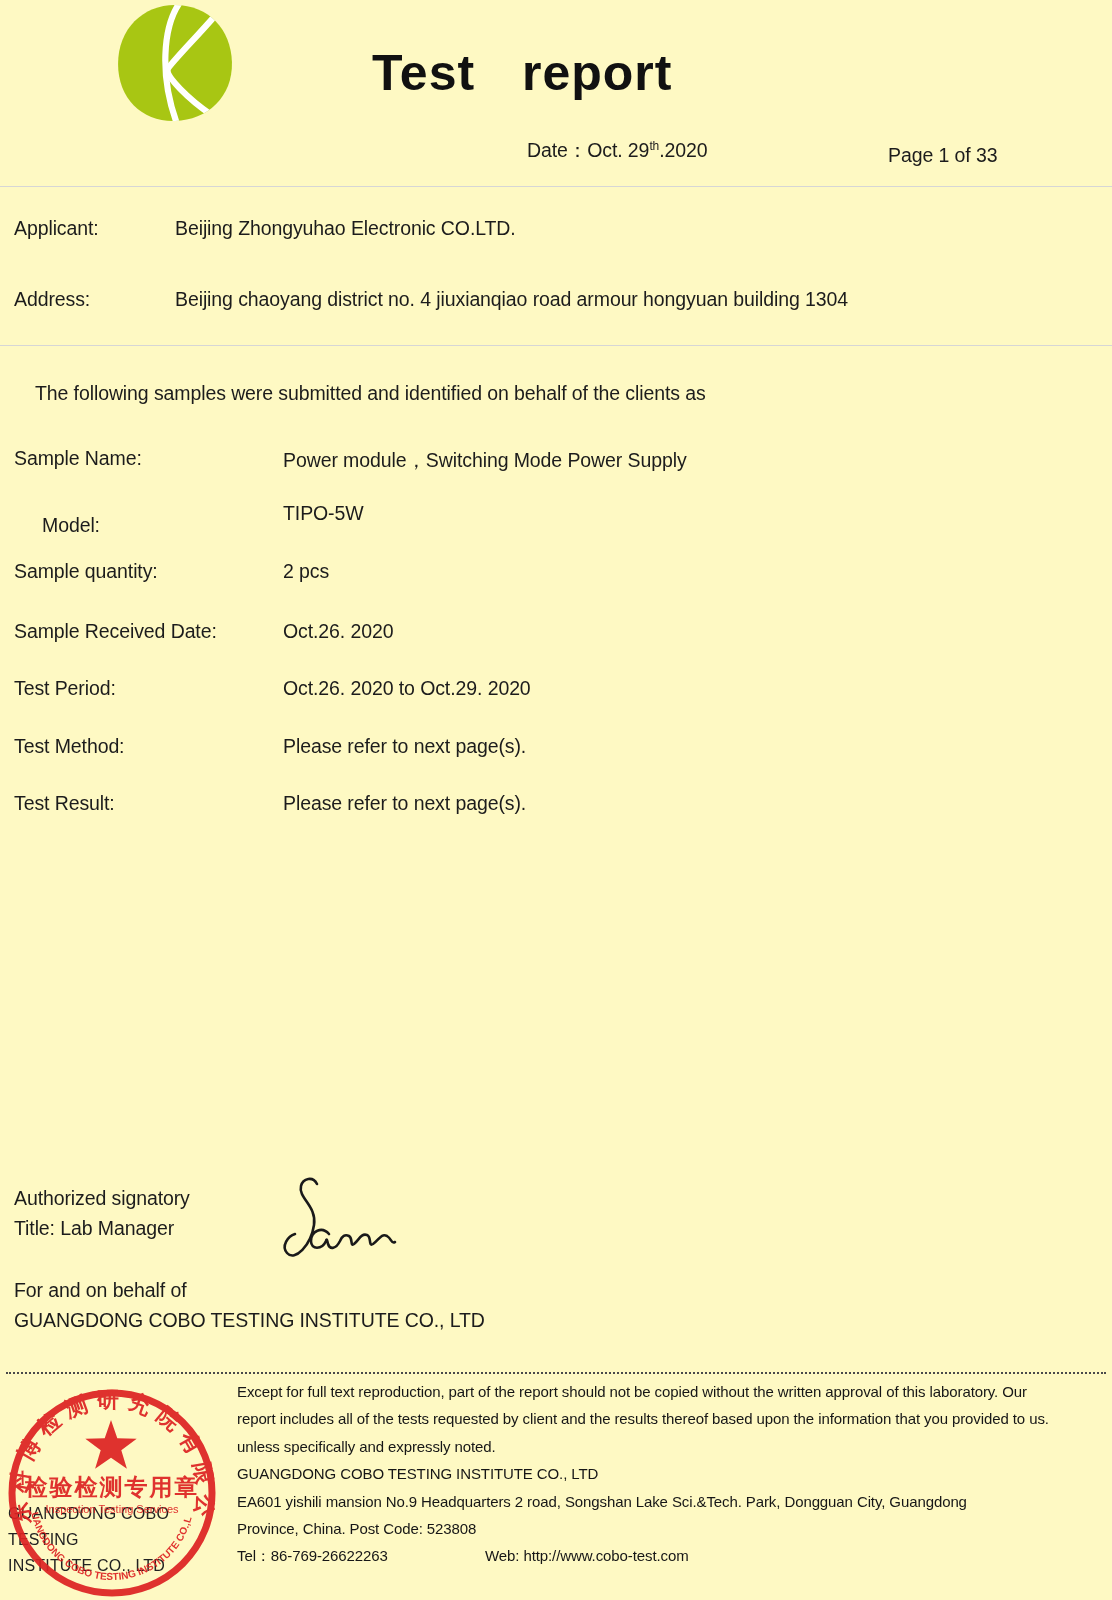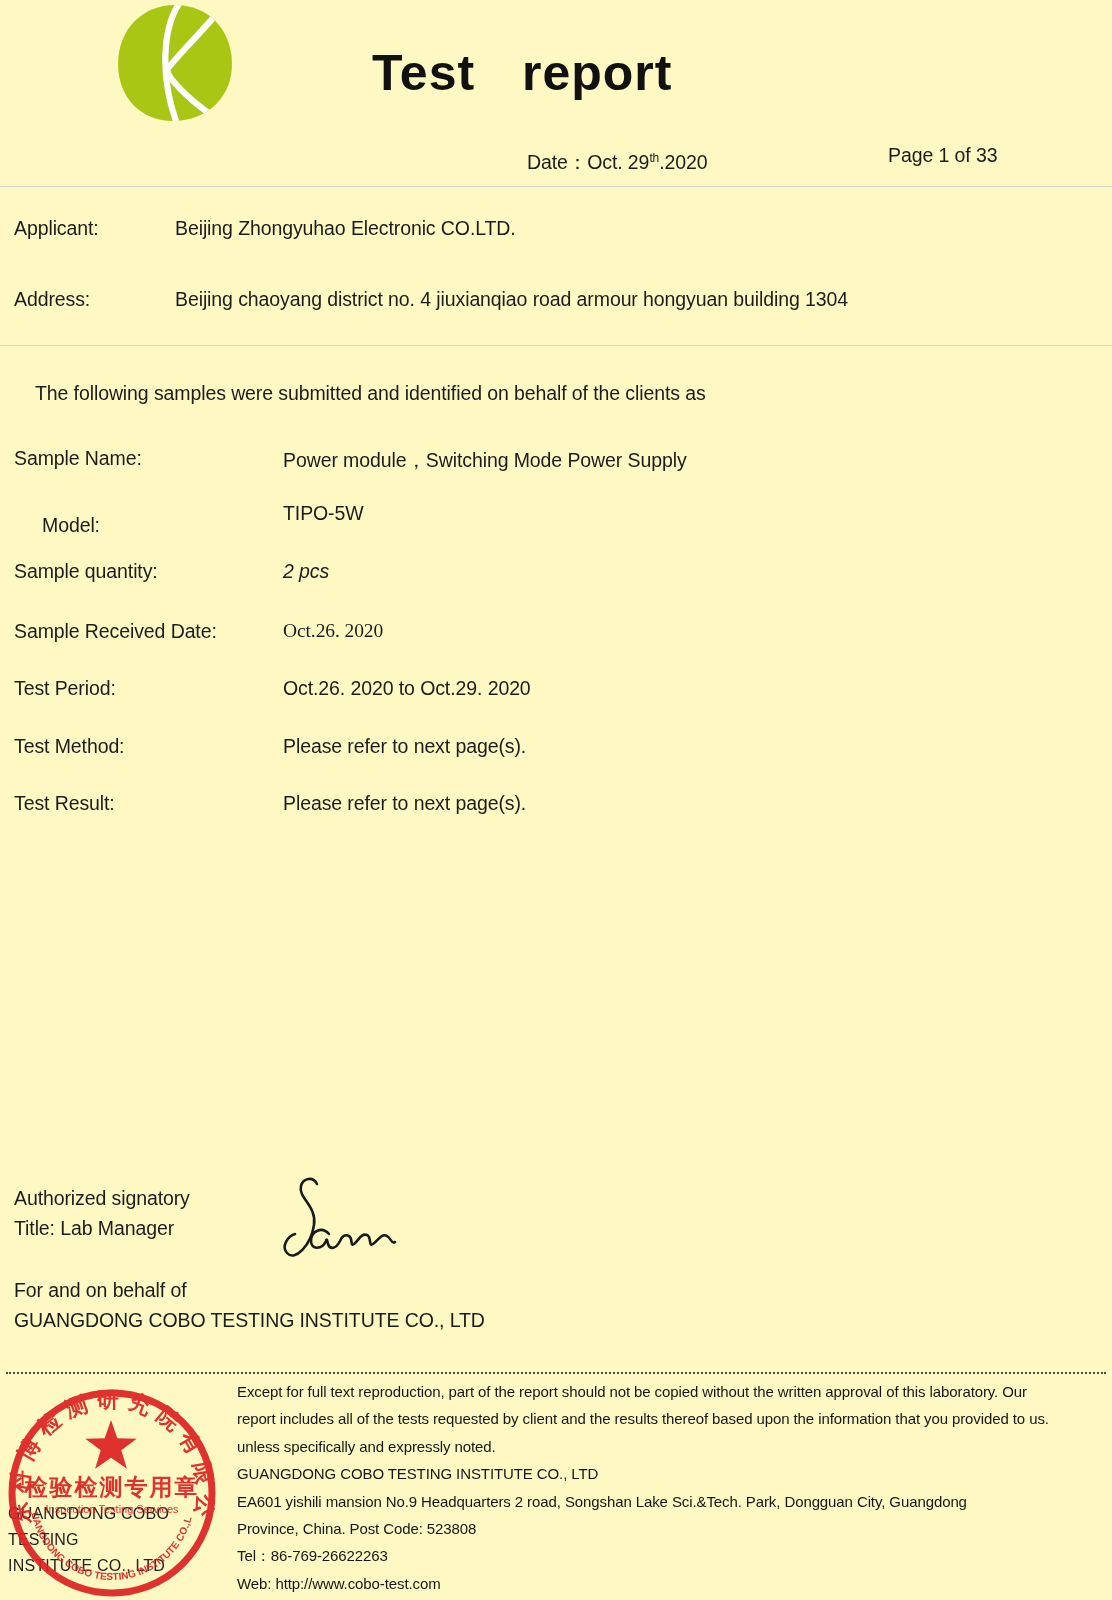--- a/index.html
+++ b/index.html
@@ -44,21 +44,21 @@
   .footer-block {
     position: absolute;
     left: 237px;
     top: 1378px;
     width: 870px;
     font-size: 15px;
     letter-spacing: -0.1px;
     color: #161616;
   }
   .footer-block div { line-height: 27.4px; white-space: nowrap; }
-  .tel-row { display: flex; flex-direction: column; }
+  .tel-row { display: flex; }
   .tel-cell { width: 248px; }
   .fax-cell { width: 290px; }
   .stamp-svg { position: absolute; left: 2px; top: 1383px; opacity: 0.92; }
   .stamp-overlay {
     position: absolute;
     left: 8px;
     top: 1501px;
     width: 216px;
     text-align: left;
     font-size: 16px;
@@ -80,21 +80,21 @@
     </defs>
     <path d="M 57,1 C 90,1 111,25 112,56 C 113,90 88,112 57,113 C 26,114 2,92 2,58 C 2,24 26,1 57,1 Z" fill="#a8c613"></path>
     <g clip-path="url(#blobClip)" stroke="#ffffff" stroke-width="6" fill="none" stroke-linecap="round">
       <path d="M 62,-2 C 45,22 42,70 59,116"></path>
       <path d="M 96,11 C 76,34 52,58 50,63 C 48,70 70,92 92,107"></path>
     </g>
   </svg>
 
   <div class="doc-title">Test report</div>
 
-  <div class="abs body-text" style="left:527px; top:149px;">
+  <div class="abs body-text" style="left:527px; top:137px;">
     <span>Date：</span><span>Oct. 29</span><span class="sup">th</span><span>.2020</span>
   </div>
   <div class="abs body-text" style="left:888px; top:144px;">Page 1 of 33</div>
 
   <div class="sep" style="top:186px;"></div>
 
   <div class="abs body-text row-label" style="top:217px;">Applicant:</div>
   <div class="abs body-text" style="left:175px; top:217px;">Beijing Zhongyuhao Electronic CO.LTD.</div>
 
   <div class="abs body-text row-label" style="top:288px;">Address:</div>
@@ -104,24 +104,24 @@
 
   <div class="abs body-text" style="left:14px; top:382px;margin-left:21px;">The following samples were submitted and identified on behalf of the clients as</div>
 
   <div class="abs body-text row-label" style="top:447px;">Sample Name:</div>
   <div class="abs body-text" style="left:283px; top:447px;">Power module，Switching Mode Power Supply</div>
 
   <div class="abs body-text row-label" style="top:514px;margin-left:28px;">Model:</div>
   <div class="abs body-text" style="left:283px; top:502px;">TIPO-5W</div>
 
   <div class="abs body-text row-label" style="top:560px;">Sample quantity:</div>
-  <div class="abs body-text" style="left:283px; top:560px;font-style:italic;">2 pcs</div>
+  <div class="abs body-text" style="left:283px; top:560px;">2 pcs</div>
 
   <div class="abs body-text row-label" style="top:620px;">Sample Received Date:</div>
-  <div class="abs body-text" style="left:283px; top:620px;font-family:Liberation Serif, serif;">Oct.26. 2020</div>
+  <div class="abs body-text" style="left:283px; top:620px;">Oct.26. 2020</div>
 
   <div class="abs body-text row-label" style="top:677px;">Test Period:</div>
   <div class="abs body-text" style="left:283px; top:677px;">Oct.26. 2020 to Oct.29. 2020</div>
 
   <div class="abs body-text row-label" style="top:735px;">Test Method:</div>
   <div class="abs body-text" style="left:283px; top:735px;">Please refer to next page(s).</div>
 
   <div class="abs body-text row-label" style="top:792px;">Test Result:</div>
   <div class="abs body-text" style="left:283px; top:792px;">Please refer to next page(s).</div>
 

